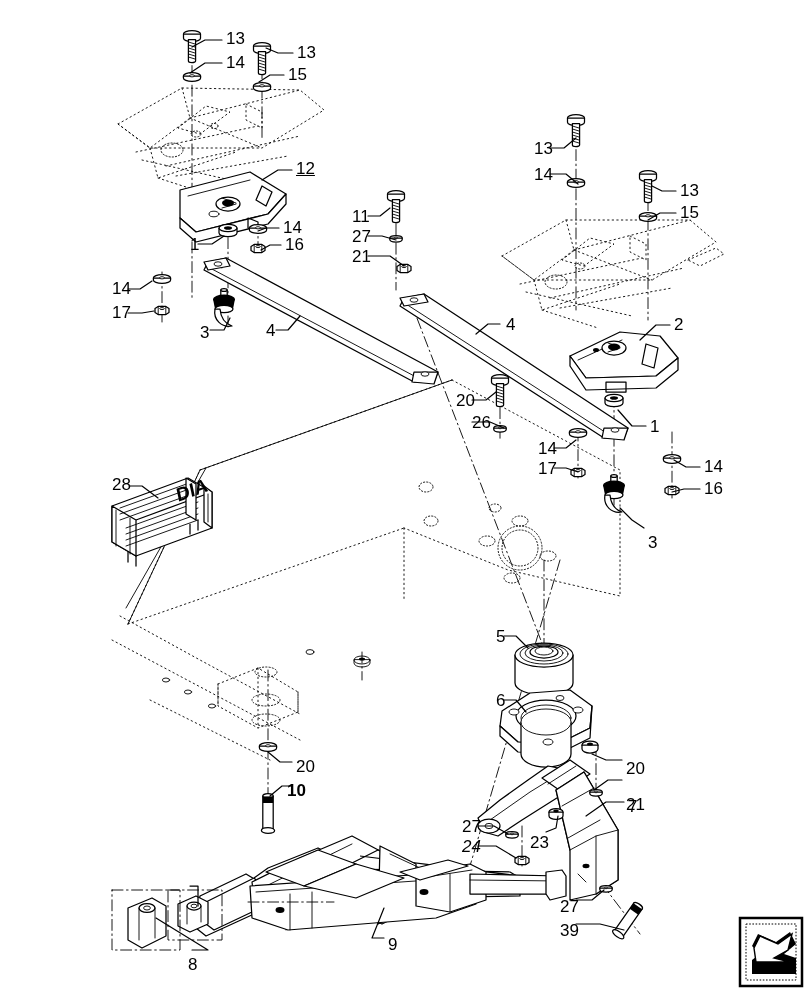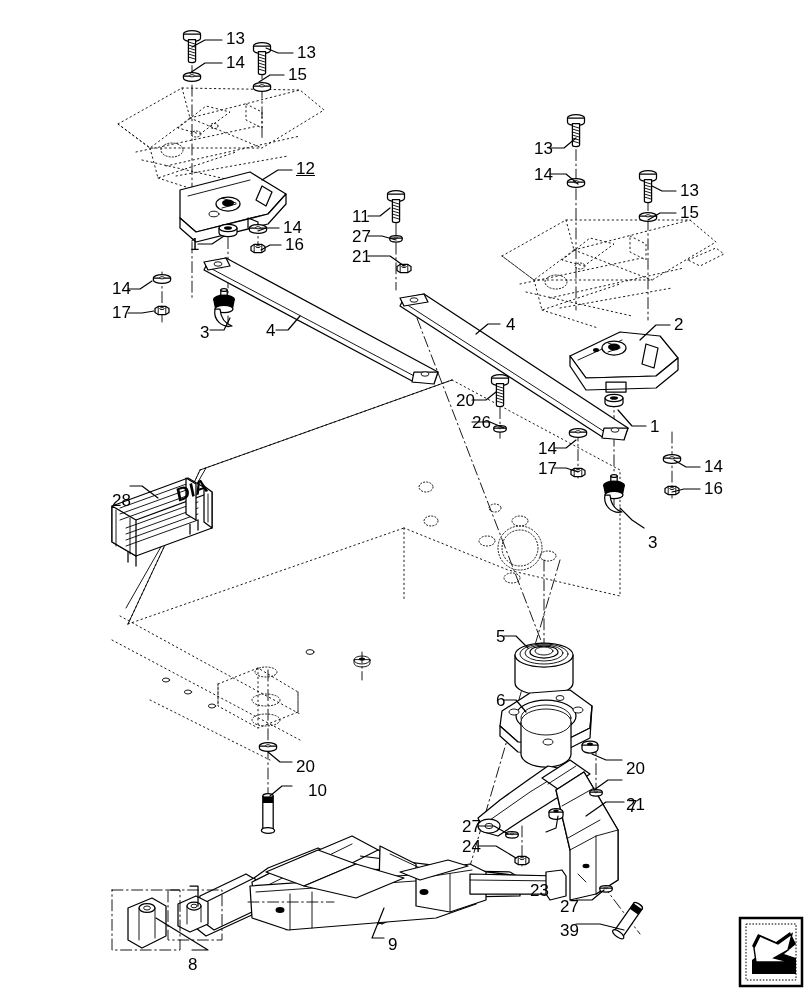--- a/index.html
+++ b/index.html
@@ -555,30 +555,30 @@
       <div class="cal" style="left: 680px; top: 204px;">15</div>
       <div class="cal" style="left: 674px; top: 316px;">2</div>
       <div class="cal" style="left: 650px; top: 418px;">1</div>
       <div class="cal" style="left: 456px; top: 392px;">20</div>
       <div class="cal" style="left: 456px; top: 414px; margin-left: 16px;">26</div>
       <div class="cal" style="left: 538px; top: 440px;">14</div>
       <div class="cal" style="left: 538px; top: 460px;">17</div>
       <div class="cal" style="left: 704px; top: 458px;">14</div>
       <div class="cal" style="left: 704px; top: 480px;">16</div>
       <div class="cal" style="left: 648px; top: 534px;">3</div>
-      <div class="cal" style="left: 112px; top: 492px; text-align: right;">28</div>
+      <div class="cal" style="left: 112px; top: 476px; text-align: right;">28</div>
       <div class="cal" style="left: 496px; top: 628px;">5</div>
       <div class="cal" style="left: 496px; top: 692px;">6</div>
       <div class="cal" style="left: 626px; top: 760px; text-align: right;">20</div>
       <div class="cal" style="left: 626px; top: 796px;">21</div>
       <div class="cal" style="left: 628px; top: 798px;">7</div>
       <div class="cal" style="left: 462px; top: 818px;">27</div>
-      <div class="cal" style="left: 462px; top: 838px;">24</div>
-      <div class="cal" style="left: 530px; top: 834px; margin-top: 48px;">23</div>
+      <div class="cal" style="left: 462px; top: 838px; font-style: italic;">24</div>
+      <div class="cal" style="left: 530px; top: 834px;">23</div>
       <div class="cal" style="left: 560px; top: 898px;">27</div>
       <div class="cal" style="left: 560px; top: 922px;">39</div>
       <div class="cal" style="left: 296px; top: 758px;">20</div>
-      <div class="cal" style="left: 308px; top: 782px;">10</div>
+      <div class="cal" style="left: 287px; top: 782px; font-weight: bold;">10</div>
       <div class="cal" style="left: 388px; top: 936px;">9</div>
       <div class="cal" style="left: 188px; top: 956px;">8</div>
     </div>
 
 </div>
 
 </body></html>

